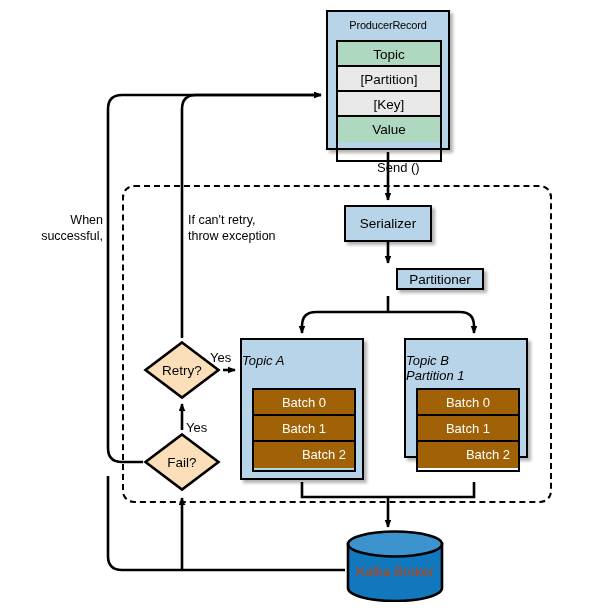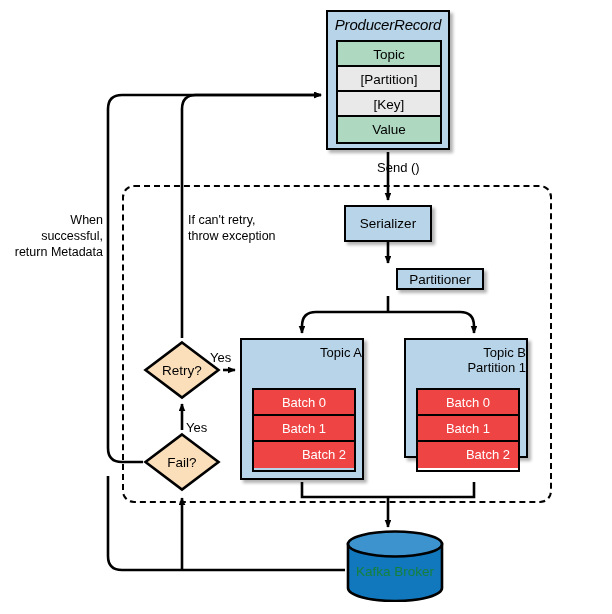--- a/index.html
+++ b/index.html
@@ -8,64 +8,64 @@
   #diagram{position:absolute;left:0;top:0;width:612px;height:614px;}
 
   .node{position:absolute;box-sizing:border-box;display:flex;
         align-items:center;justify-content:center;text-align:center;
         border:2.5px solid #000;}
 
   
   #producer-record{left:326px;top:10px;width:124px;height:140px;
         background:#b8d4e8;display:block;padding:0;
         box-shadow:3px 3px 3px rgba(0,0,0,0.30);}
-  #producer-record .pr-title{height:26px;line-height:26px;font-size:15px;
-        text-align:center;letter-spacing:-0.2px;font-style:italic;}
+  #producer-record .pr-title{height:26px;line-height:26px;font-size:11px;
+        text-align:center;letter-spacing:-0.2px;}
   #producer-record .pr-cells{position:absolute;left:8px;top:28px;
-        width:106px;height:104px;border:2.5px solid #000;box-sizing:border-box;}
+        width:106px;height:122px;border:2.5px solid #000;box-sizing:border-box;}
   .pr-cell{height:25px;line-height:25px;font-size:13.5px;text-align:center;
         border-bottom:2.5px solid #000;box-sizing:border-box;}
   .pr-cell:last-child{border-bottom:none;}
   .pr-green{background:#aed9c0;}
   .pr-grey{background:#e9e9e9;}
 
   
   #producer-boundary{position:absolute;left:122px;top:185px;width:430px;height:318px;
         border:2.5px dashed #000;border-radius:12px;box-sizing:border-box;}
 
   .bluebox{background:#b8d4e8;font-size:13.5px;
         box-shadow:3px 3px 3px rgba(0,0,0,0.30);}
   #serializer{left:344px;top:205px;width:88px;height:37px;}
   #partitioner{left:364px;top:268px;width:88px;height:22px;margin-left:32px;}
 
   
   .topic{background:#b8d4e8;display:block;padding:0;
         box-shadow:3px 3px 3px rgba(0,0,0,0.30);}
   #topic-a{left:240px;top:338px;width:124px;height:142px;}
   #topic-b{left:404px;top:338px;width:124px;height:120px;}
-  .topic-title{padding-top:5px;font-size:13px;line-height:15px;text-align:right;}
+  .topic-title{padding-top:13px;font-size:13px;line-height:15px;text-align:left;font-style:italic;}
   .batches{position:absolute;left:10px;top:48px;width:104px;height:84px;
         border:2.5px solid #000;box-sizing:border-box;}
   .batch{height:26px;line-height:26px;font-size:13px;text-align:center;
-        background:#ef4444;color:#fff;border-bottom:2.5px solid #000;
+        background:#a16207;color:#fff;border-bottom:2.5px solid #000;
         box-sizing:border-box;}
   .batch:last-child{border-bottom:none;padding-left:40px;}
 
   
   .diamond{position:absolute;width:78px;height:60px;}
   .diamond .dshape{position:absolute;left:0;top:0;width:100%;height:100%;}
   .diamond .dlabel{position:absolute;left:0;top:0;width:100%;height:100%;
         display:flex;align-items:center;justify-content:center;font-size:13.5px;}
   #retry-decision{left:143px;top:340px;}
   #fail-decision{left:143px;top:432px;}
 
   
   #kafka-broker{position:absolute;left:345px;top:530px;width:100px;height:72px;}
   #kafka-broker .klabel{position:absolute;left:0;top:34px;width:100%;
-        text-align:center;font-size:13.5px;color:#15803d;}
+        text-align:center;font-size:13.5px;color:#c2410c;}
 
   .note{position:absolute;font-size:12.5px;line-height:16px;}
   #note-success{left:8px;top:212px;width:95px;text-align:right;}
   #note-exception{left:188px;top:212px;width:110px;text-align:left;}
 
   .edge-label{position:absolute;font-size:13px;}
   #label-send{left:377px;top:160px;}
   #label-yes-retry{left:210px;top:350px;}
   #label-yes-fail{left:186px;top:420px;}
 </style>
@@ -163,18 +163,17 @@
   </svg>
   <div class="klabel">Kafka Broker</div>
 </div>
 
 <div class="edge-label" id="label-send">Send ()</div>
 <div class="edge-label" id="label-yes-retry">Yes</div>
 <div class="edge-label" id="label-yes-fail">Yes</div>
 
 <div class="note" id="note-success">
   <div>When successful,</div>
-  <div>return Metadata</div>
 </div>
 <div class="note" id="note-exception">
   <div>If can't retry,</div>
   <div>throw exception</div>
 </div>
 
 </body></html>

